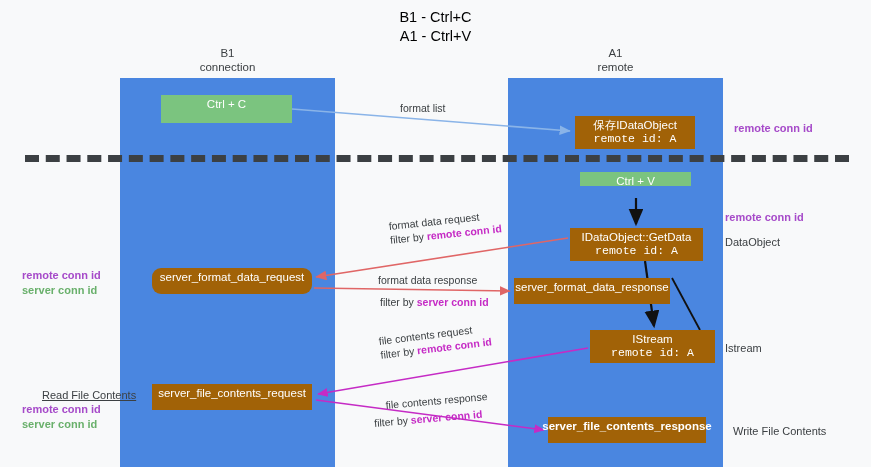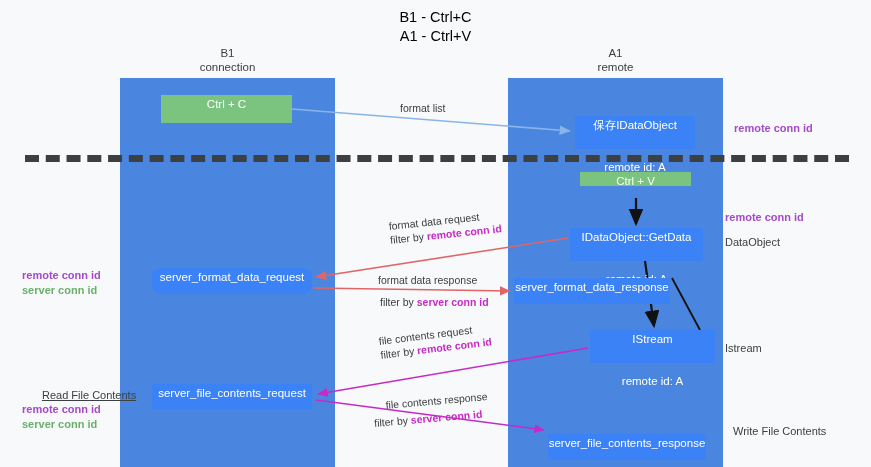--- a/index.html
+++ b/index.html
@@ -43,32 +43,32 @@
 
   
   .node{
     position:absolute;box-sizing:border-box;
     display:flex;align-items:center;justify-content:flex-start;
     flex-direction:column;
     color:#ffffff;font-size:11.5px;line-height:14px;text-align:center;
     padding:2px 6px;
   }
   .node.green{background:#7bc47f;}
-  .node.orange{background:#3b82f6;gap:28px;}
-  .node .l2{display:block;}
+  .node.orange{background:#a16207;}
+  .node .l2{display:block;font-family:Liberation Mono, monospace;}
 
   #n-ctrlc   {left:161px;top:95px;width:131px;height:28px;}
   #n-save    {left:575px;top:116px;width:120px;height:33px;}
   #n-ctrlv   {left:580px;top:172px;width:111px;height:14px;}
   #n-getdata {left:570px;top:228px;width:133px;height:33px;}
   #n-sfdreq  {left:152px;top:268px;width:160px;height:26px;border-radius:9px;}
   #n-sfdres  {left:514px;top:278px;width:156px;height:26px;}
   #n-istream {left:590px;top:330px;width:125px;height:33px;}
   #n-sfcreq  {left:152px;top:384px;width:160px;height:26px;}
-  #n-sfcres  {left:548px;top:434px;width:158px;height:26px;}
+  #n-sfcres  {left:548px;top:417px;width:158px;height:26px;font-weight:bold;}
 
   
   .side-label{
     position:absolute;font-size:11px;line-height:15px;color:#3c4043;
     white-space:nowrap;
   }
   .purple{color:#a64ac9;}
   .green-t{color:#69b06b;}
   .magenta{color:#c52bc5;}
 

